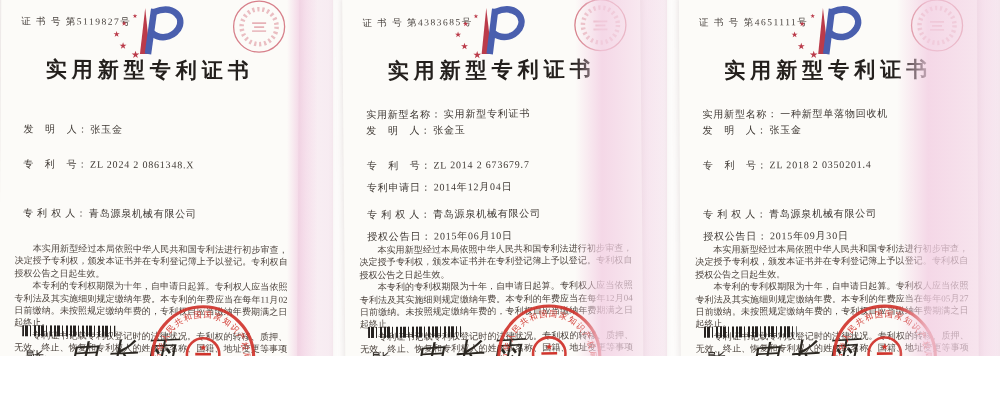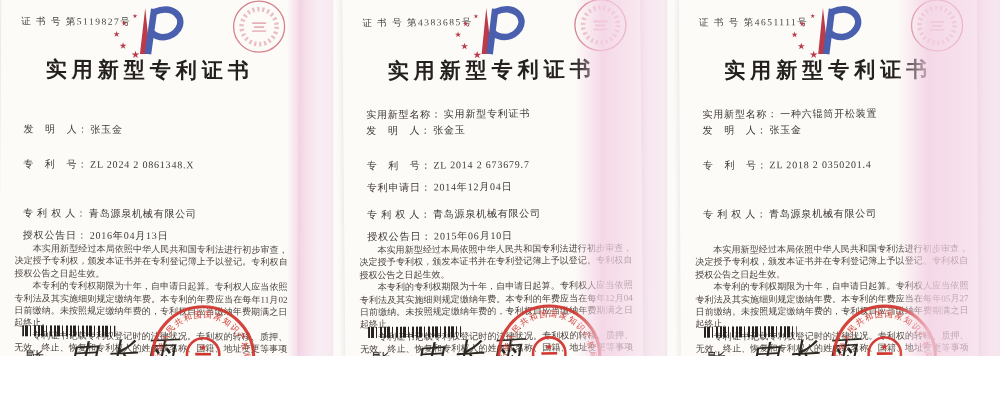--- a/index.html
+++ b/index.html
@@ -65,21 +65,20 @@
         <rect x="22" y="24.5" width="14" height="1.8" fill="#d3737f" opacity=".6"></rect>
         <rect x="24" y="28.5" width="10" height="1.8" fill="#d3737f" opacity=".6"></rect>
         <rect x="22" y="32.5" width="14" height="1.8" fill="#d3737f" opacity=".5"></rect>
       </svg>
 
       <h1 class="title">实用新型专利证书</h1>
 
       <div class="row r-inv"><span class="lbl">发　明　人：</span><span class="val">张玉金</span></div>
       <div class="row r-pat"><span class="lbl">专　利　号：</span><span class="val">ZL 2024 2 0861348.X</span></div>
       <div class="row r-pte"><span class="lbl">专 利 权 人：</span><span class="val">青岛源泉机械有限公司</span></div>
-      <div class="row r-grt"><span class="lbl">授权公告日：</span><span class="val">2016年04月13日</span></div>
 
       <div class="body-text">
         <p>本实用新型经过本局依照中华人民共和国专利法进行初步审查，决定授予专利权，颁发本证书并在专利登记簿上予以登记。专利权自授权公告之日起生效。</p>
         <p>本专利的专利权期限为十年，自申请日起算。专利权人应当依照专利法及其实施细则规定缴纳年费。本专利的年费应当在每年11月02日前缴纳。未按照规定缴纳年费的，专利权自应当缴纳年费期满之日起终止。</p>
         <p>专利证书记载专利权登记时的法律状况。专利权的转移、质押、无效、终止、恢复和专利权人的姓名或名称、国籍、地址变更等事项记载在专利登记簿上。</p>
       </div>
 
       <div class="barcode"></div>
       <div class="director">
         <div>局长</div>
@@ -190,24 +189,25 @@
       <svg class="mini-stamp" viewBox="0 0 58 58">
         <circle cx="29" cy="29" r="25.5" fill="none" stroke="#d3737f" stroke-width="1.3"></circle>
         <circle cx="29" cy="29" r="17.5" fill="none" stroke="#d3737f" stroke-width="4.5" stroke-dasharray="2.2 2.8" opacity=".5"></circle>
         <rect x="22" y="24.5" width="14" height="1.8" fill="#d3737f" opacity=".6"></rect>
         <rect x="24" y="28.5" width="10" height="1.8" fill="#d3737f" opacity=".6"></rect>
         <rect x="22" y="32.5" width="14" height="1.8" fill="#d3737f" opacity=".5"></rect>
       </svg>
 
       <h1 class="title">实用新型专利证书</h1>
 
-      <div class="row r-name"><span class="lbl">实用新型名称：</span><span class="val">一种六辊筒开松装置</span></div>
+      <div class="row r-name"><span class="lbl">实用新型名称：</span><span class="val">一种新型单落物回收机</span></div>
       <div class="row r-inv"><span class="lbl">发　明　人：</span><span class="val">张玉金</span></div>
       <div class="row r-pat"><span class="lbl">专　利　号：</span><span class="val">ZL 2018 2 0350201.4</span></div>
       <div class="row r-pte"><span class="lbl">专 利 权 人：</span><span class="val">青岛源泉机械有限公司</span></div>
+      <div class="row r-grt"><span class="lbl">授权公告日：</span><span class="val">2015年09月30日</span></div>
 
       <div class="body-text">
         <p>本实用新型经过本局依照中华人民共和国专利法进行初步审查，决定授予专利权，颁发本证书并在专利登记簿上予以登记。专利权自授权公告之日起生效。</p>
         <p>本专利的专利权期限为十年，自申请日起算。专利权人应当依照专利法及其实施细则规定缴纳年费。本专利的年费应当在每年05月27日前缴纳。未按照规定缴纳年费的，专利权自应当缴纳年费期满之日起终止。</p>
         <p>专利证书记载专利权登记时的法律状况。专利权的转移、质押、无效、终止、恢复和专利权人的姓名或名称、国籍、地址变更等事项记载在专利登记簿上。</p>
       </div>
 
       <div class="barcode"></div>
       <div class="director">
         <div>局长</div>

